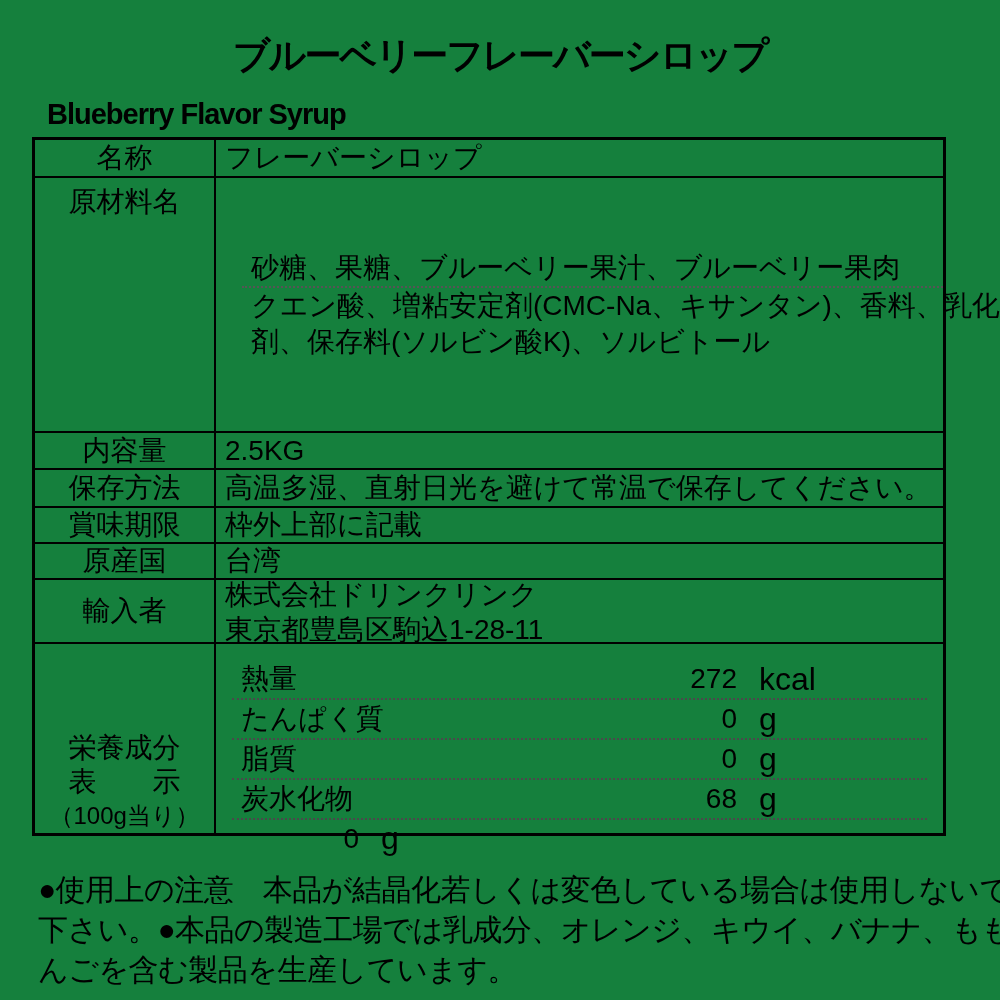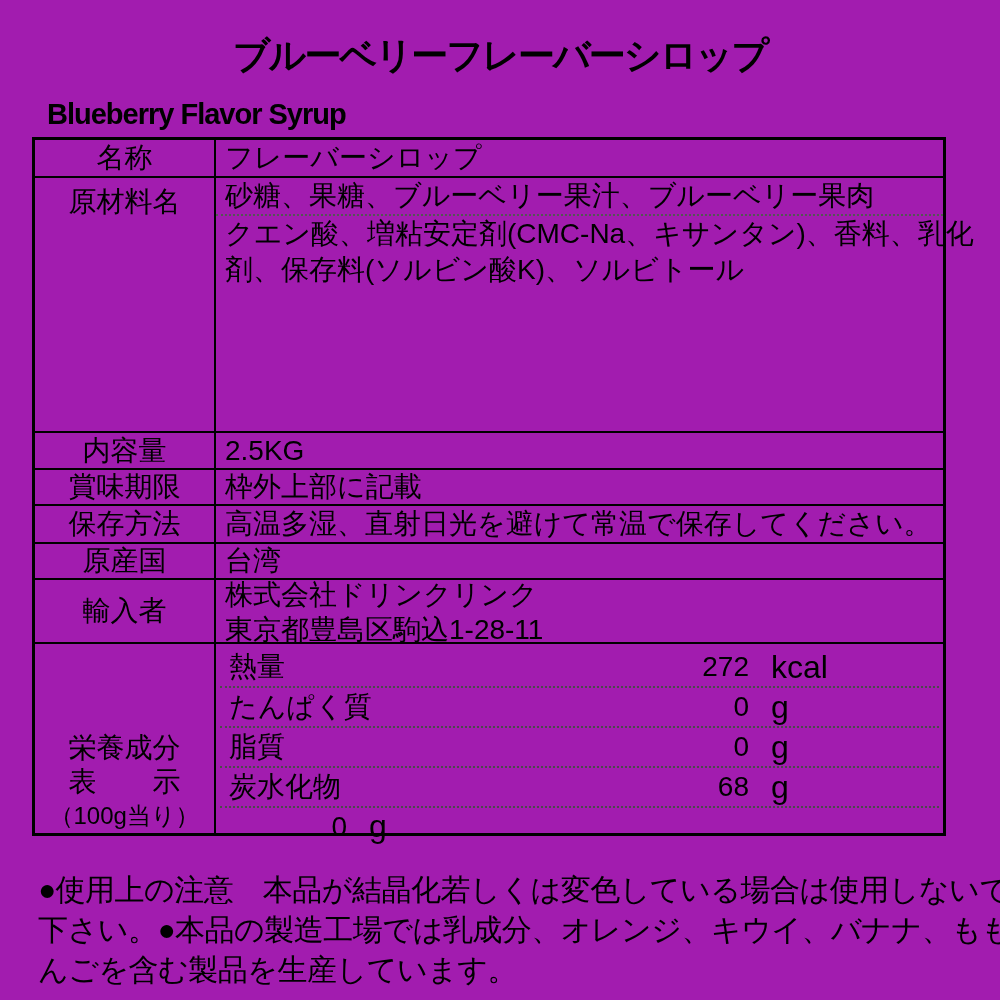--- a/index.html
+++ b/index.html
@@ -1,19 +1,19 @@
 <!DOCTYPE html>
 <html><head>
 <meta charset="utf-8">
 <style>
   html,body { margin:0; padding:0; background:#fff; }
   .page {
     position:relative;
     width:1000px; height:1000px;
-    background:#a21caf;
+    background:#15803d;
     color:#000;
     font-family:"Liberation Sans","DejaVu Sans",sans-serif;
     overflow:hidden;
   }
   .title {
     position:absolute; top:31px; left:0; width:1000px;
     text-align:center;
     font-size:37px; font-weight:bold; letter-spacing:-2px;
   }
   .subtitle {
@@ -36,44 +36,44 @@
     text-align:center;
   }
   .t-value {
     flex:1; min-width:0;
     display:flex; align-items:center;
     padding-left:9px;
     font-size:28px;
     box-sizing:border-box;
   }
   .row-name      { height:38px; }
-  .row-ingredients { height:255px; }
+  .row-ingredients { height:255px;gap:26px; }
   .row-net       { height:37px; }
   .row-best      { height:36px; }
   .row-storage   { height:38px; }
   .row-origin    { height:36px; }
   .row-importer  { height:64px; }
   .row-nutrition { height:189px; }
 
   
   .row-ingredients .t-label { align-items:flex-start; padding-top:5px; }
   .ing-block { flex:1; min-width:0; display:block; padding:0; }
-  .row-ingredients .t-value { padding-left:0; align-items:flex-start;border-radius:29px; }
+  .row-ingredients .t-value { padding-left:0; align-items:center;border-radius:29px; }
   .ing-line { line-height:36px; padding-left:9px; white-space:nowrap; }
   .ing-line-1 { border-bottom:2px dotted #555; }
 
   
   .imp-block { flex:1; display:block; padding-top:1px; }
   .imp-line { line-height:35px; white-space:nowrap; }
 
   
   .nut-label-cell { flex-direction:column; justify-content:flex-end; line-height:34px; }
   .nut-label-line { font-size:28px; white-space:pre; }
   .nut-label-line-small { font-size:24px; white-space:pre; }
-  .row-nutrition .t-value { padding:4px; align-items:stretch; }
+  .row-nutrition .t-value { padding:16px; align-items:stretch; }
   .nut-rows { flex:1; min-width:0; display:flex; flex-direction:column; }
   .nut-row {
     flex:1; display:flex; align-items:center;
     padding-left:9px;
     border-bottom:2px dotted #4a4a4a;
     box-sizing:border-box;
   }
   .nut-row:last-child { border-bottom:none; }
   .nut-name  { flex:1; font-size:28px; }
   .nut-value { width:140px; text-align:right; font-size:28px; padding-right:22px; box-sizing:border-box; }
@@ -110,28 +110,28 @@
           <div class="ing-line">剤、保存料(ソルビン酸K)、ソルビトール</div>
         </div>
       </div>
     </div>
 
     <div class="t-row row-net">
       <div class="t-label">内容量</div>
       <div class="t-value">2.5KG</div>
     </div>
 
+    <div class="t-row row-storage">
+      <div class="t-label">保存方法</div>
+      <div class="t-value">高温多湿、直射日光を避けて常温で保存してください。</div>
+    </div>
+
     <div class="t-row row-best">
       <div class="t-label">賞味期限</div>
       <div class="t-value">枠外上部に記載</div>
-    </div>
-
-    <div class="t-row row-storage">
-      <div class="t-label">保存方法</div>
-      <div class="t-value">高温多湿、直射日光を避けて常温で保存してください。</div>
     </div>
 
     <div class="t-row row-origin">
       <div class="t-label">原産国</div>
       <div class="t-value">台湾</div>
     </div>
 
     <div class="t-row row-importer">
       <div class="t-label">輸入者</div>
       <div class="t-value">

